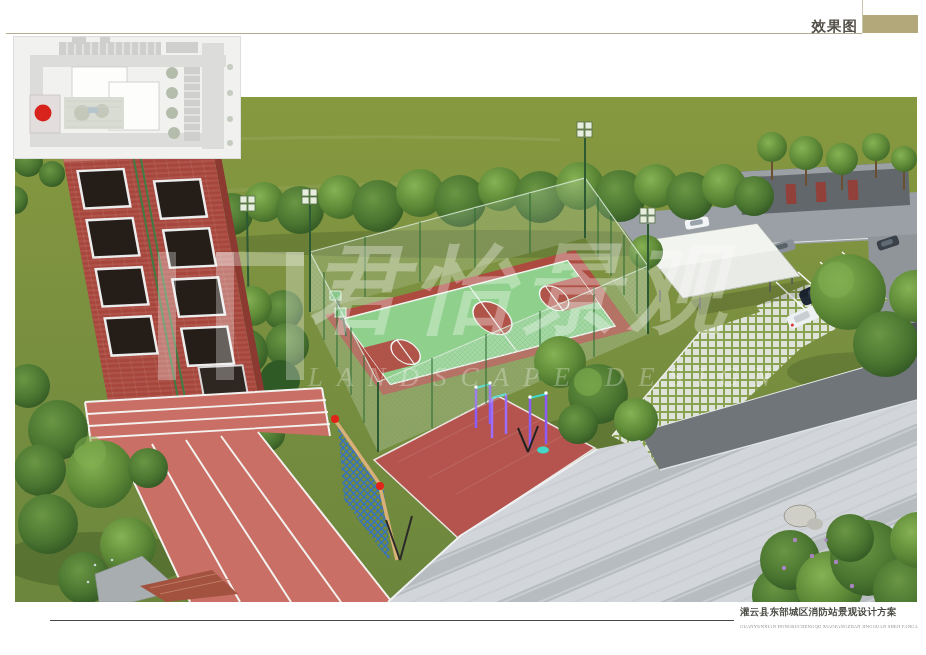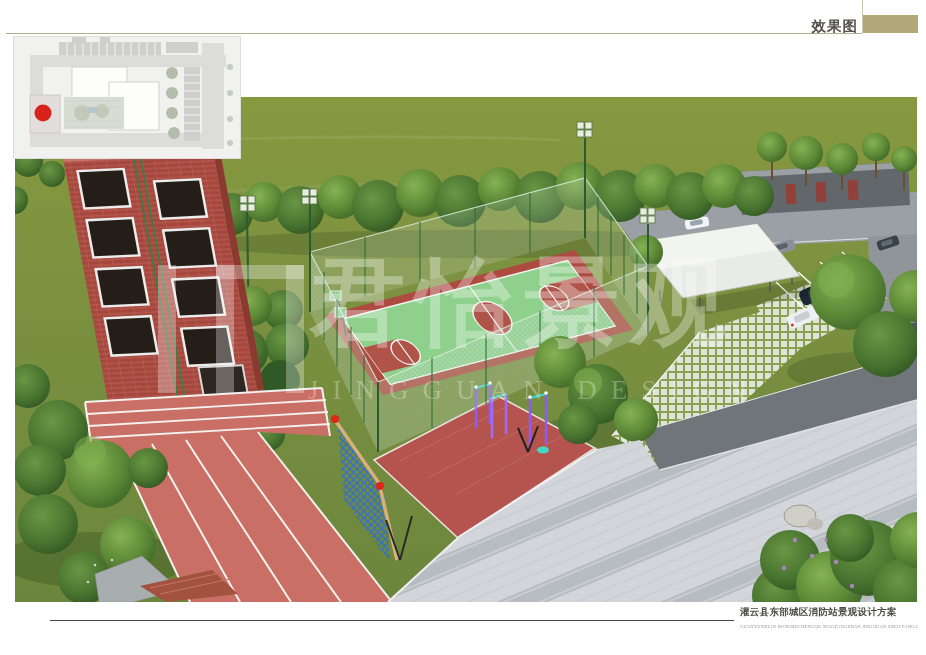--- a/index.html
+++ b/index.html
@@ -10,21 +10,21 @@
   .hd-vline{position:absolute;left:862px;top:0;width:1px;height:33px;background:#ccc5ac;}
   .hd-accent{position:absolute;left:863px;top:15px;width:63px;height:18px;background:#b2a87a;}
   .hd-title{position:absolute;left:770px;top:17px;width:88px;text-align:right;
             font-size:14.5px;font-weight:bold;color:#53504a;letter-spacing:1px;}
   
   .inset{position:absolute;left:14px;top:37px;width:226px;height:121px;background:#f1f1ef;
          outline:1px solid #dddddb;}
   
   .render{position:absolute;left:0;top:0;width:926px;height:655px;}
   
-  .wm{position:absolute;left:150px;top:253px;width:600px;height:175px;pointer-events:none;}
+  .wm{position:absolute;left:150px;top:240px;width:600px;height:175px;pointer-events:none;font-style:italic;}
   .wm-bar{position:absolute;background:rgba(255,255,255,0.30);}
   .wm-cn{position:absolute;left:160px;top:2px;font-size:95px;line-height:1;font-weight:600;
          letter-spacing:12px;color:rgba(255,255,255,0.32);white-space:nowrap;}
   .wm-en{position:absolute;left:158px;top:122px;font-family:"Liberation Serif",serif;
          font-size:27px;letter-spacing:14px;color:rgba(255,255,255,0.28);white-space:nowrap;}
   
   .ft-rule{position:absolute;left:50px;top:620px;width:684px;height:1px;background:#474747;}
   .ft-cn{position:absolute;left:740px;top:606px;font-size:9.5px;font-weight:bold;
          color:#4a4a45;letter-spacing:0.3px;white-space:nowrap;text-align:center;}
   .ft-en{position:absolute;left:740px;top:624px;font-size:4.5px;color:#8f8f8f;
@@ -430,19 +430,19 @@
     </g>
     <circle cx="29" cy="76" r="8.5" fill="#d8231c"></circle>
   </svg>
 
   <div class="wm">
     <div class="wm-bar" style="left:8px;top:12px;width:18px;height:128px;"></div>
     <div class="wm-bar" style="left:66px;top:12px;width:18px;height:128px;"></div>
     <div class="wm-bar" style="left:66px;top:12px;width:88px;height:14px;"></div>
     <div class="wm-bar" style="left:136px;top:12px;width:18px;height:128px;"></div>
     <div class="wm-cn">君怡景观</div>
-    <div class="wm-en">JINGGUAN DESIGN</div>
+    <div class="wm-en">LANDSCAPE DESIGN</div>
   </div>
 
   <div class="ft-rule"></div>
   <div class="ft-cn">灌云县东部城区消防站景观设计方案</div>
   <div class="ft-en">GUANYUNXIAN DONGBUCHENGQU XIAOFANGZHAN JINGGUAN SHEJI FANGAN</div>
 </div>
 
 </body></html>

